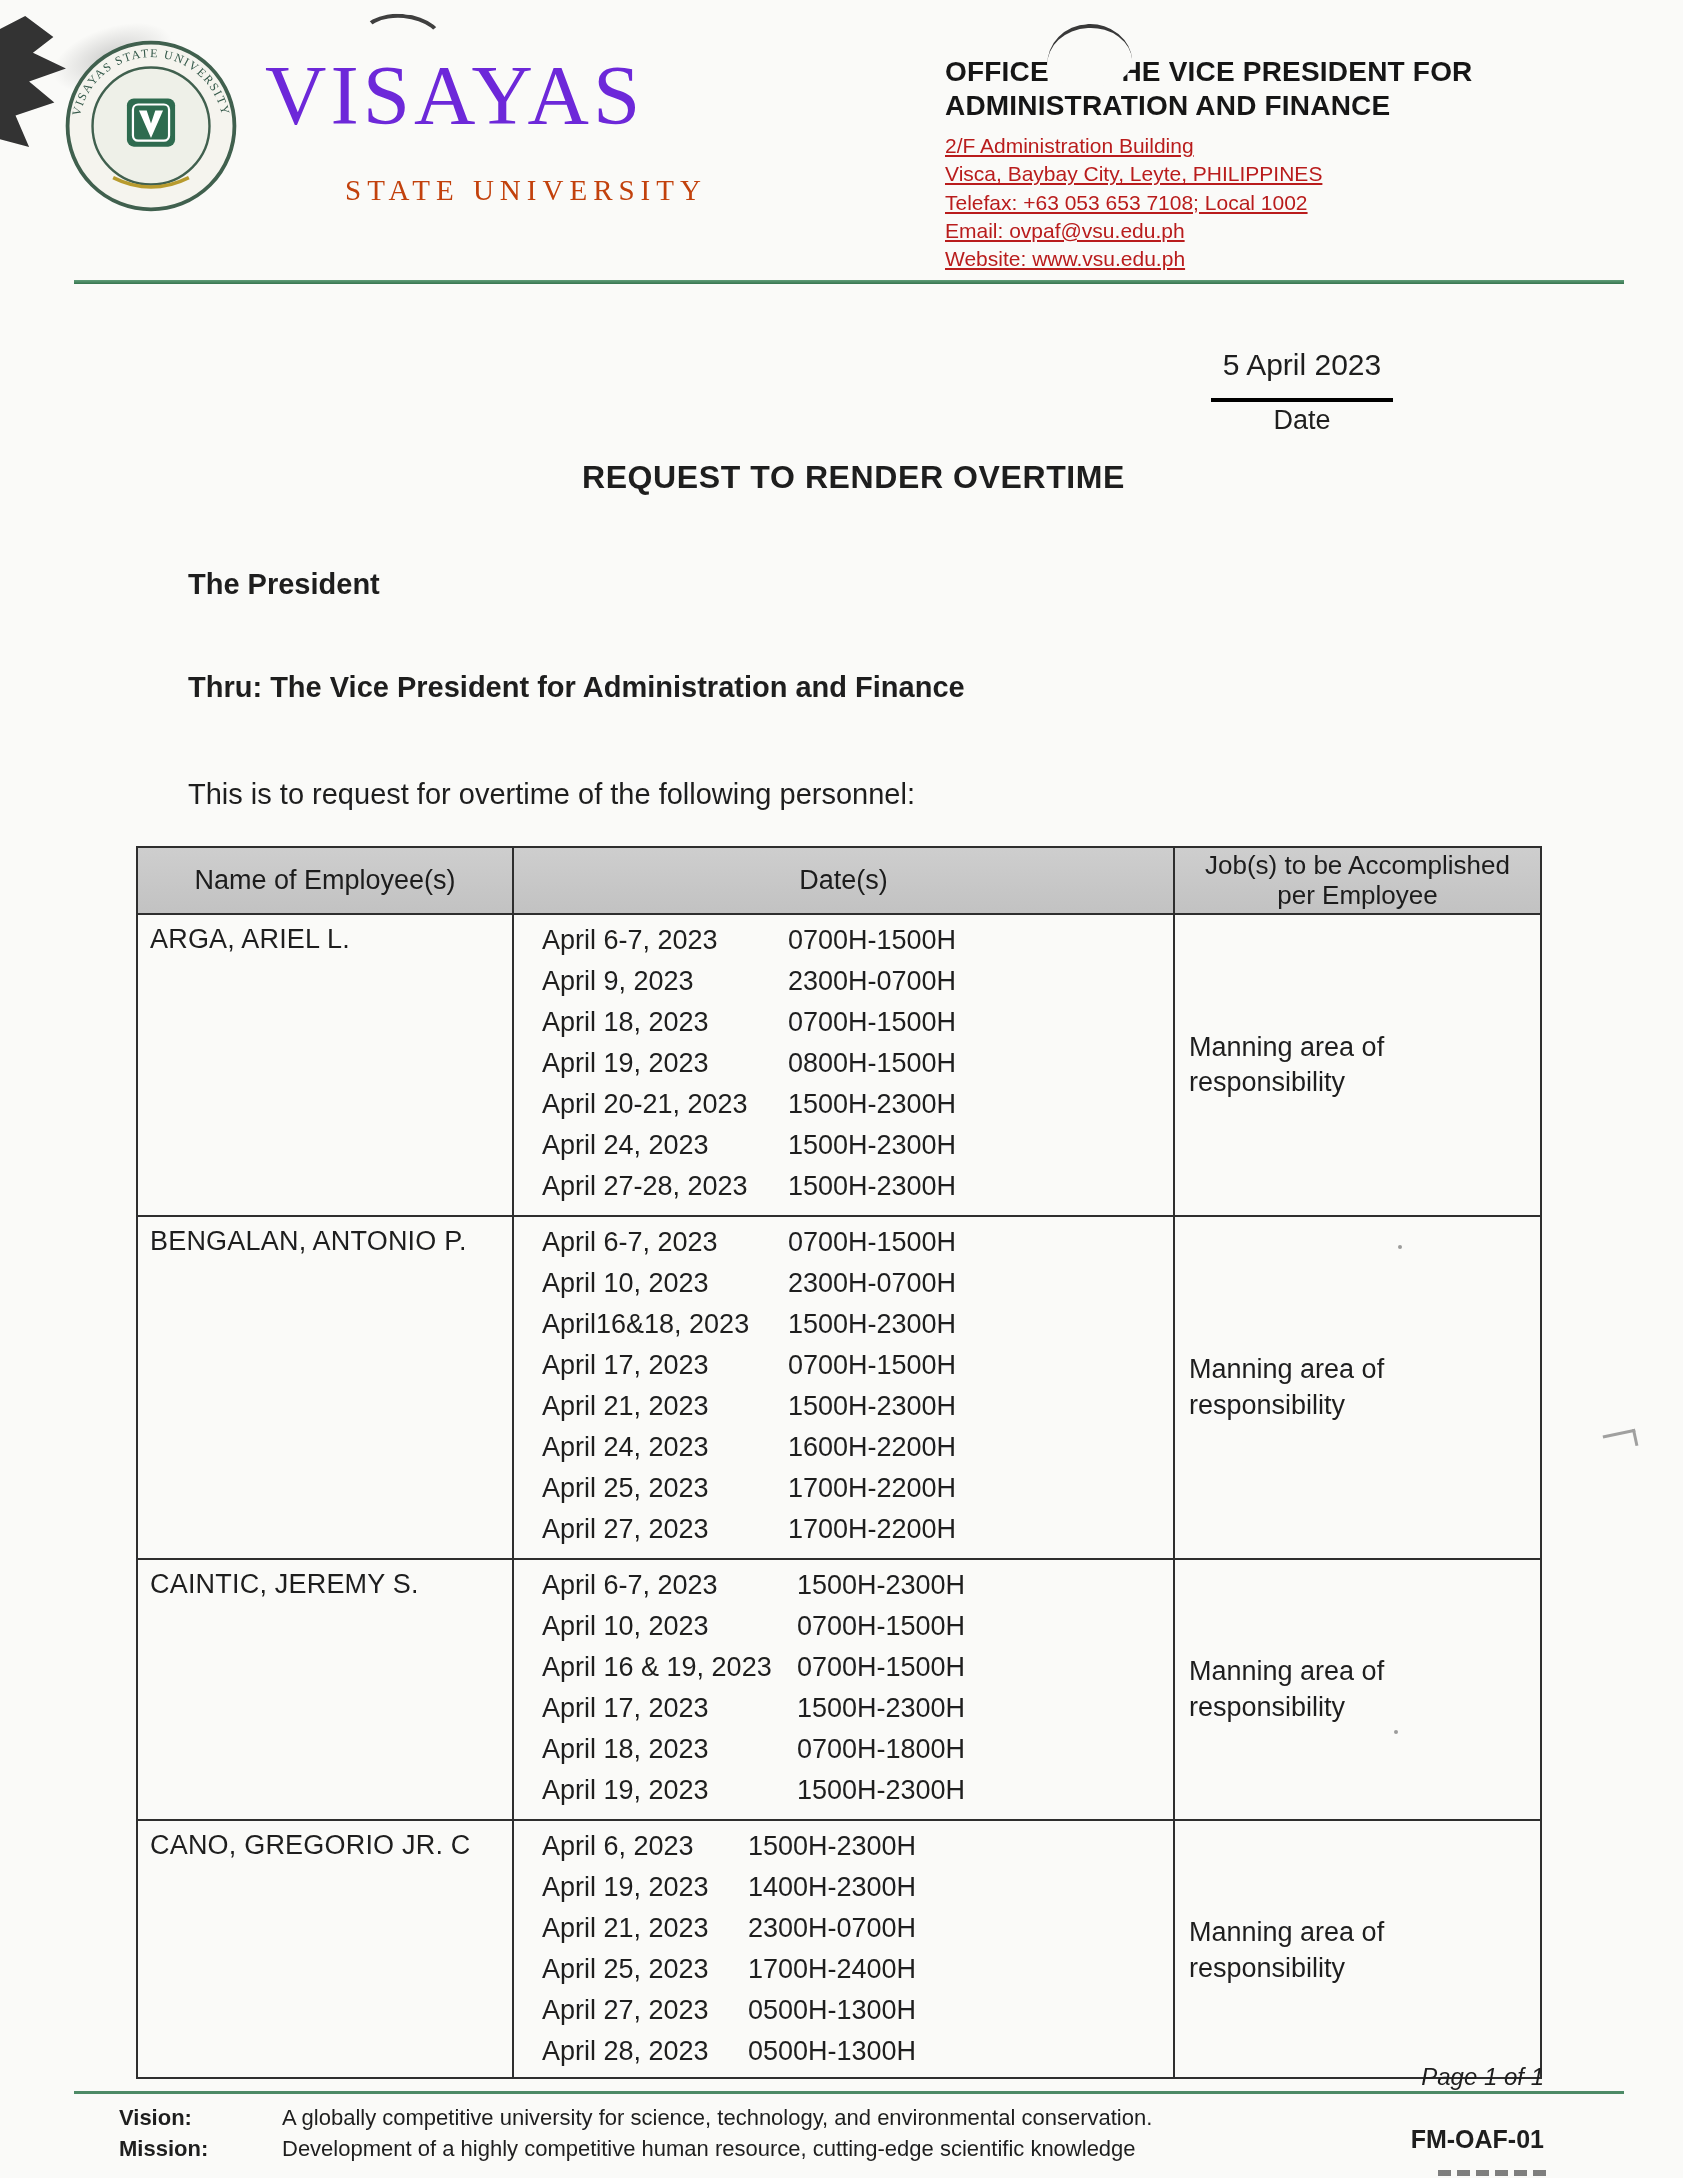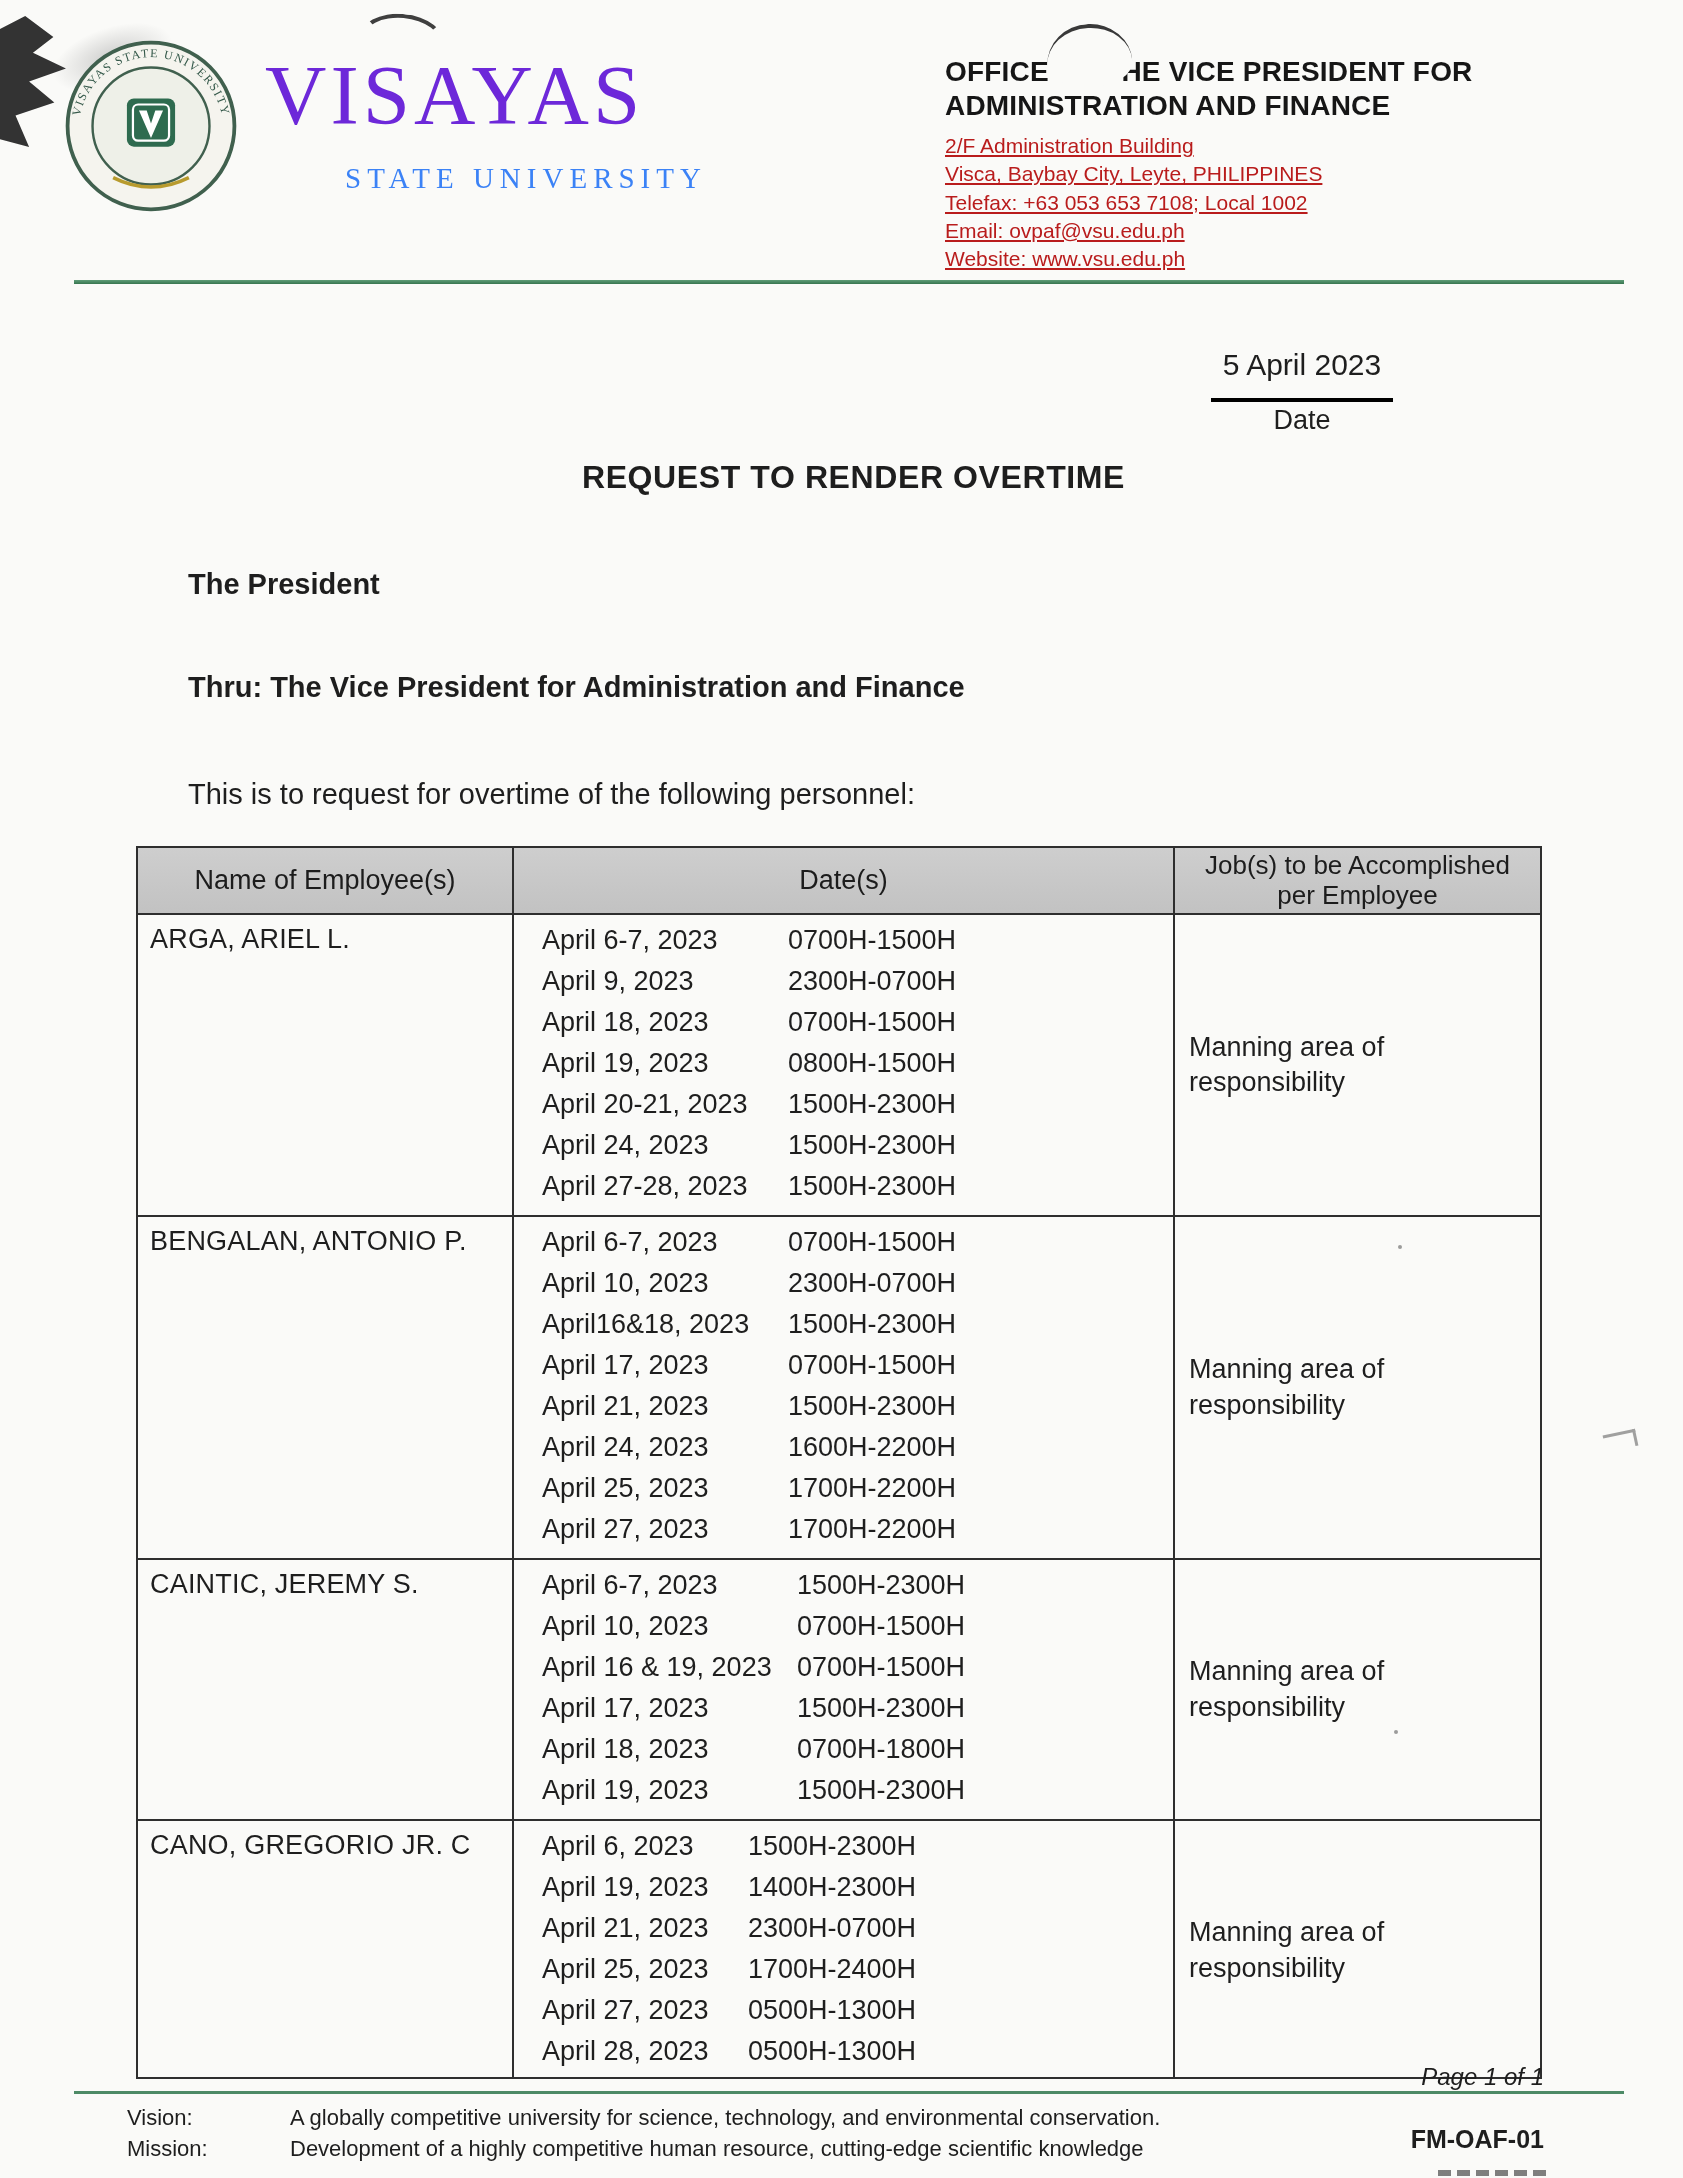--- a/index.html
+++ b/index.html
@@ -3,22 +3,22 @@
 <meta charset="utf-8">
 <style>
   html,body{margin:0;padding:0;background:#d8d8d6;}
   .page{position:relative;width:1683px;height:2178px;background:#fafaf8;
         font-family:"Liberation Sans",sans-serif;color:#1e1e1e;overflow:hidden;margin:0 auto;}
 
   
   .seal{position:absolute;left:65px;top:40px;width:172px;height:172px;}
   .wordmark{position:absolute;left:265px;top:46px;font-family:"Liberation Serif",serif;
             font-size:85px;letter-spacing:4px;color:#6d28d9;font-weight:500;}
-  .wordmark-sub{position:absolute;left:345px;top:162px;font-family:"Liberation Serif",serif;
-            font-size:29px;letter-spacing:6px;color:#3b82f6;}
+  .wordmark-sub{position:absolute;left:345px;top:174px;font-family:"Liberation Serif",serif;
+            font-size:29px;letter-spacing:6px;color:#c2410c;}
   .office{position:absolute;left:945px;top:55px;width:614px;}
   .office-title{font-size:28px;font-weight:bold;line-height:1.22;color:#161616;letter-spacing:0.2px;}
   .office-addr{margin-top:9px;font-size:21px;line-height:1.34;color:#b91c1c;text-decoration:underline;}
   .office-addr div{white-space:nowrap;}
   .rule{position:absolute;left:74px;top:280px;width:1550px;height:4px;
         background:linear-gradient(180deg,#5f9d78,#37754f);}
 
   
   .date-block{position:absolute;left:1183px;top:348px;width:238px;text-align:center;}
   .date-value{display:inline-block;font-size:30px;border-bottom:4px solid #000000;padding:0 12px 16px;}
@@ -53,21 +53,21 @@
 
   
   .footer-rule{position:absolute;left:74px;top:2091px;width:1550px;height:3px;background:#4d8a66;}
   .page-label{position:absolute;left:1356px;top:2063px;width:188px;text-align:right;
               font-style:italic;font-size:24px;}
   .form-code{position:absolute;left:1356px;top:2125px;width:188px;text-align:right;
              font-weight:bold;font-size:25px;}
   .rev-sliver{position:absolute;left:1438px;top:2170px;width:111px;height:6px;opacity:.75;
               background:repeating-linear-gradient(90deg,#555 0 13px,transparent 13px 19px);}
   .foot-row{position:absolute;left:119px;font-size:22px;white-space:nowrap;}
-  .foot-label{display:inline-block;width:163px;font-weight:normal;margin-left:8px;}
+  .foot-label{display:inline-block;width:163px;font-weight:bold;}
 
   
   .torn-corner{position:absolute;left:0;top:16px;width:97px;height:131px;background:#242424;opacity:.93;
       clip-path:polygon(0 10%,26% 0,55% 16%,34% 28%,68% 40%,30% 50%,56% 66%,16% 76%,30% 100%,0 94%);}
   .smear{position:absolute;left:48px;top:26px;width:129px;height:63px;transform:rotate(-18deg);
       background:radial-gradient(ellipse at center,rgba(110,110,110,.32),transparent 68%);}
   .curl-1{position:absolute;left:358px;top:14px;width:79px;height:48px;border:4px solid transparent;
       border-top:4px solid #3f3f3f;border-radius:50%;transform:rotate(5deg);}
   .curl-2{position:absolute;left:1047px;top:24px;width:85px;height:59px;background:#fafaf8;
       border-radius:50% 50% 45% 45%/62% 62% 38% 38%;border-top:4px solid #393939;transform:rotate(-3deg);}

